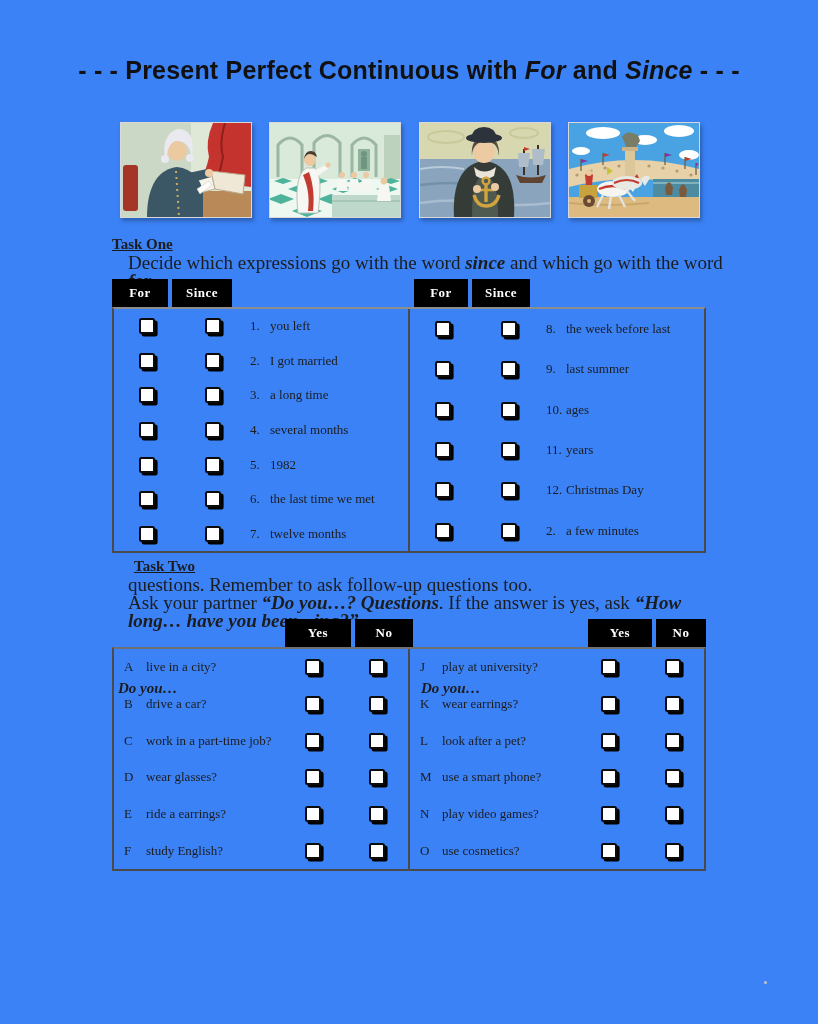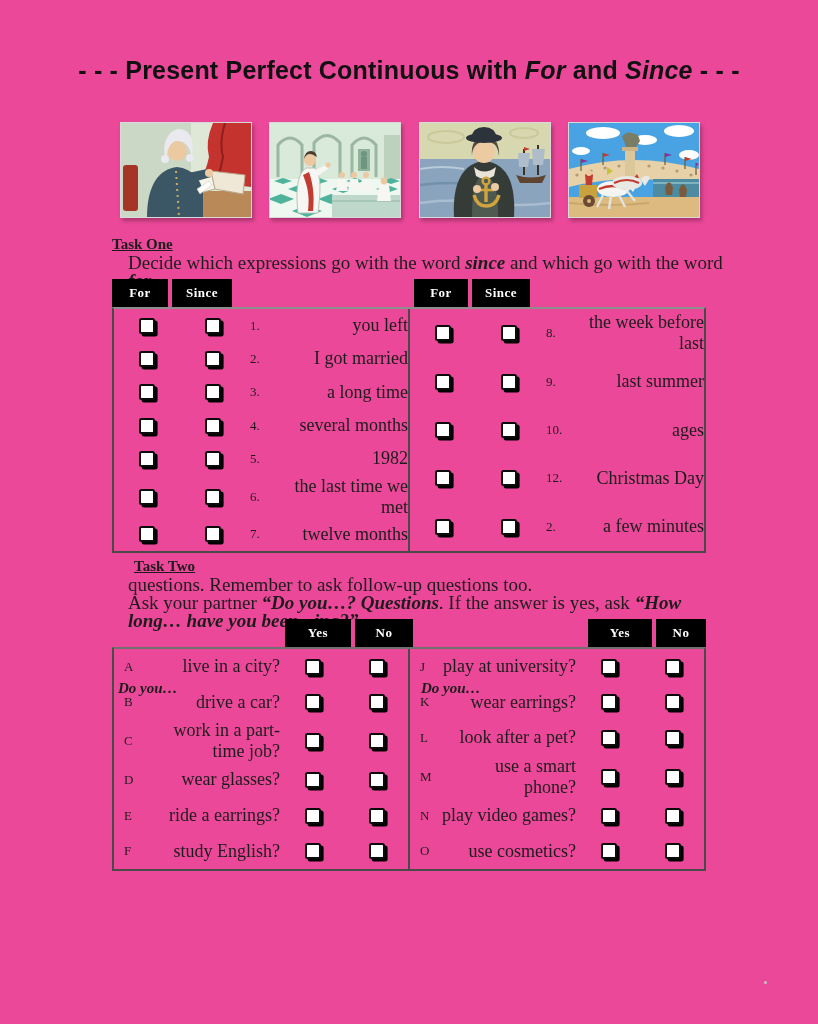--- a/index.html
+++ b/index.html
@@ -1,16 +1,16 @@
 <!DOCTYPE html>
 <html><head>
 <meta charset="utf-8">
 <style>
   html,body{margin:0;padding:0;background:#fff;}
-  .page{position:relative;width:818px;height:1024px;background:#ec4899;margin:0 auto;
+  .page{position:relative;width:818px;height:1024px;background:#3b82f6;margin:0 auto;
         font-family:"Liberation Serif",serif;color:#1c1c1c;overflow:hidden;}
 
   
   .title{position:absolute;top:56px;left:0;width:100%;text-align:center;
          font-family:"Liberation Sans",sans-serif;font-weight:700;font-size:25px;
          color:#111;letter-spacing:.2px;white-space:pre;}
   .title .it{font-style:italic;}
 
   
   .images{position:absolute;top:122px;left:120px;width:580px;display:flex;justify-content:space-between;}
@@ -28,21 +28,21 @@
       border-radius:2.5px;box-shadow:2.6px 2.6px 0 #000;justify-self:center;}
 
   
   .t1{position:absolute;left:112px;top:279px;width:594px;}
   .t1hdr{position:relative;height:28px;}
   .t1body{display:flex;height:246px;border:2px solid #4a4a4a;border-top:2px solid #8d8d8d;box-sizing:border-box;}
   .t1half{flex:1;display:flex;flex-direction:column;}
   .t1half.left{border-right:2px solid #4a4a4a;}
   .t1row{flex:1;display:grid;grid-template-columns:66px 66px 24px 1fr;align-items:center;}
   .num{font-size:13px;padding-left:4px;}
-  .itx{font-size:18px;text-align:right;}
+  .itx{font-size:13px;}
 
   
   .t2{position:absolute;left:112px;top:619px;width:594px;}
   .t2hdr{position:relative;height:28px;}
   .doyou{position:absolute;top:12px;height:28px;display:flex;align-items:center;
          font-weight:700;font-style:italic;font-size:15px;margin-top:43px;}
   .t2body{display:flex;height:224px;border:2px solid #4a4a4a;border-top:2px solid #6f6f6f;box-sizing:border-box;}
   .t2half{flex:1;display:flex;flex-direction:column;}
   .t2half.left{border-right:2px solid #4a4a4a;}
   .t2row{flex:1;display:grid;grid-template-columns:22px 1fr 66px 62px;align-items:center;padding-left:10px;}
@@ -296,20 +296,26 @@
           </div>
         <div class="t1row">
             <span class="cb"></span>
             <span class="cb"></span>
             <span class="num">10.</span>
             <span class="itx">ages</span>
           </div>
         <div class="t1row">
             <span class="cb"></span>
             <span class="cb"></span>
+            <span class="num">11.</span>
+            <span class="itx">years</span>
+          </div>
+        <div class="t1row">
+            <span class="cb"></span>
+            <span class="cb"></span>
             <span class="num">12.</span>
             <span class="itx">Christmas Day</span>
           </div>
         <div class="t1row">
             <span class="cb"></span>
             <span class="cb"></span>
             <span class="num">2.</span>
             <span class="itx">a few minutes</span>
           </div>
       </div>

